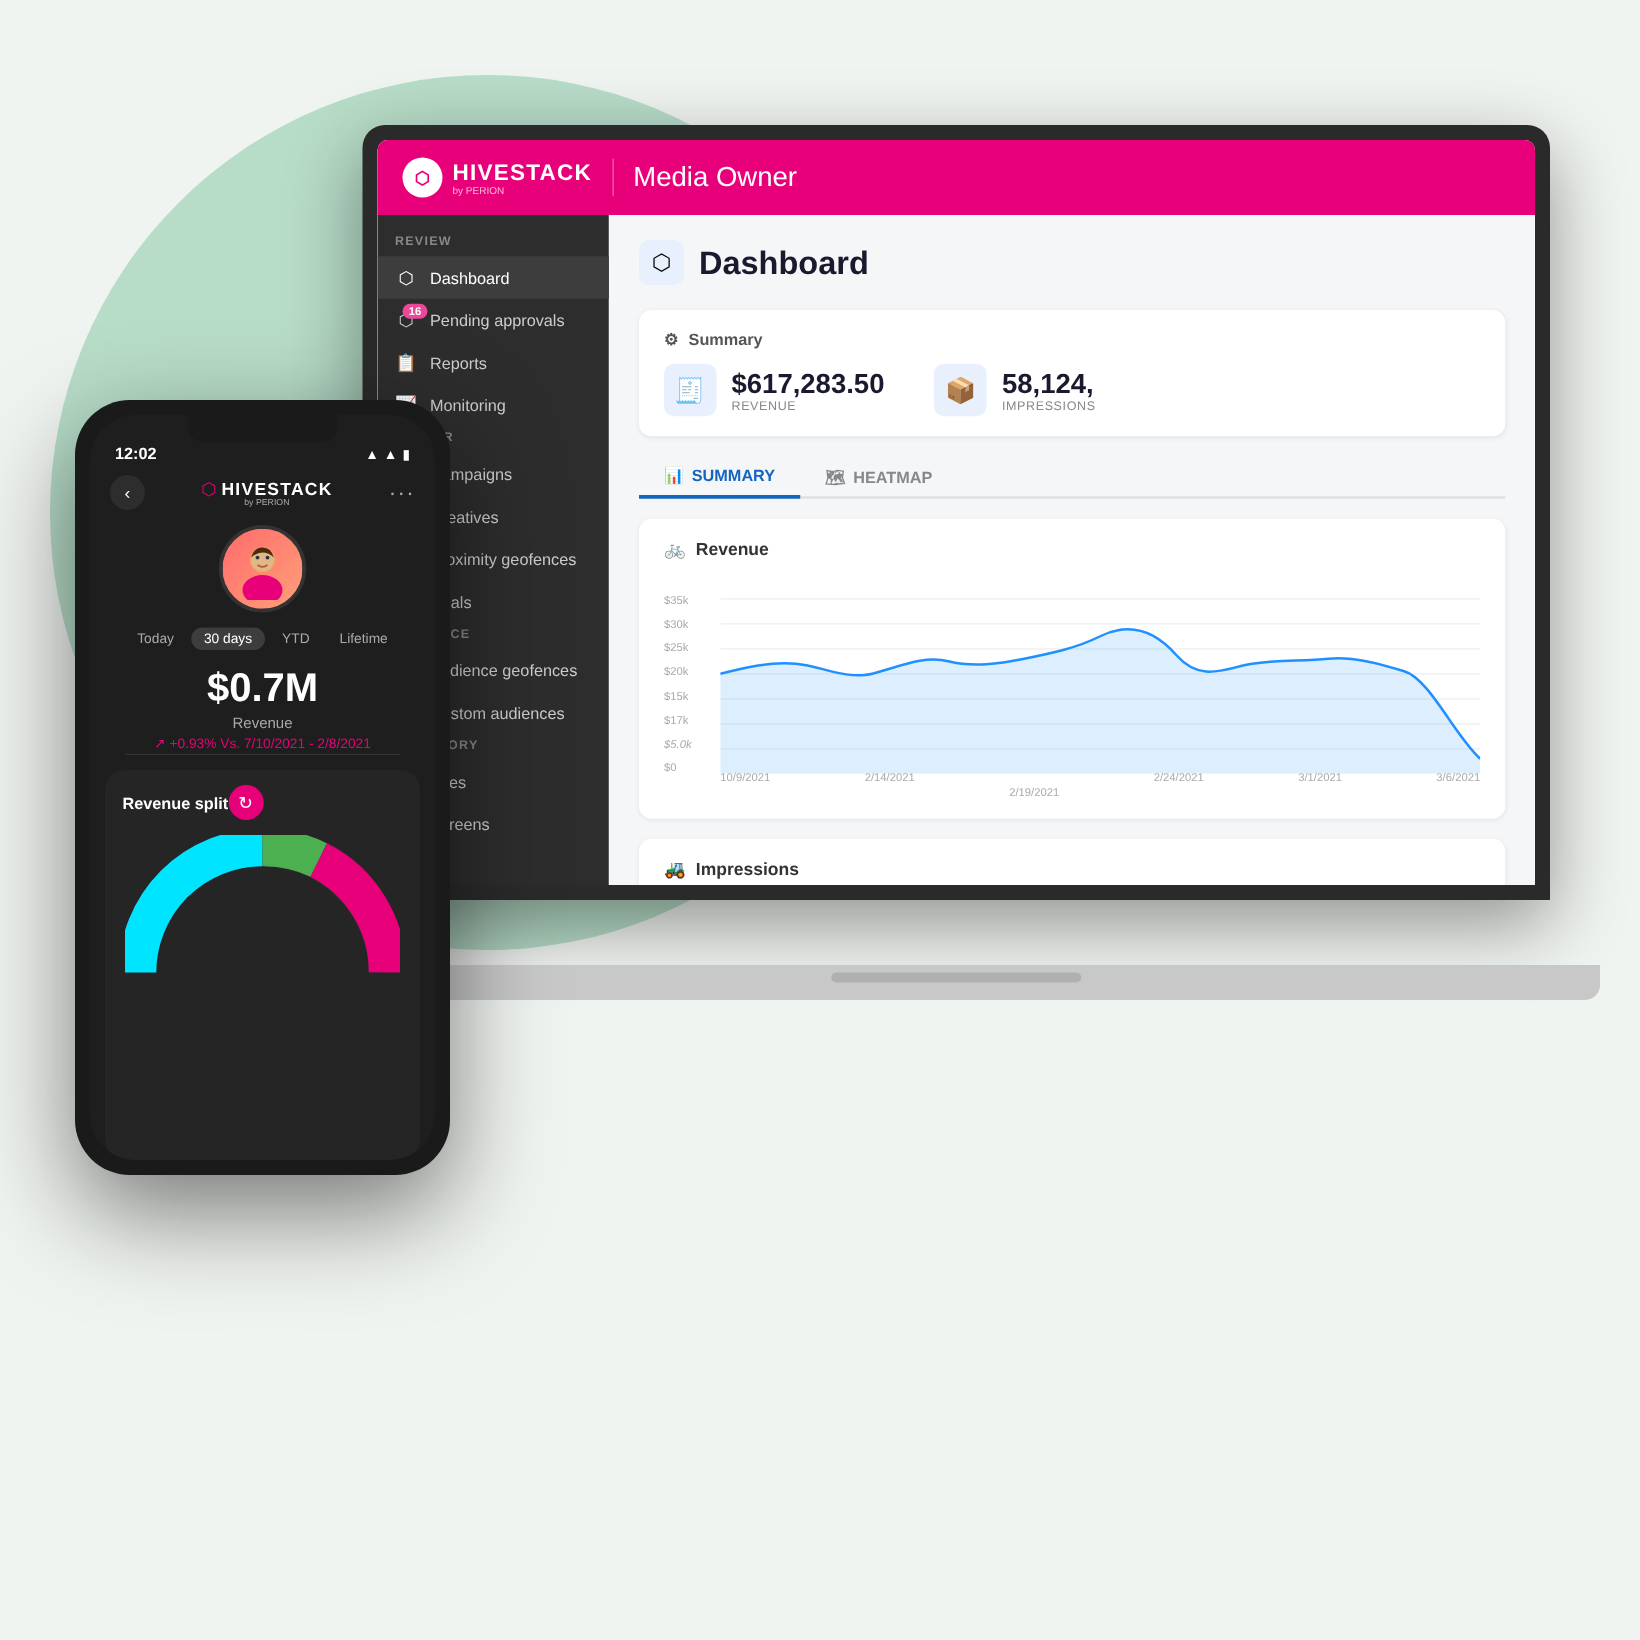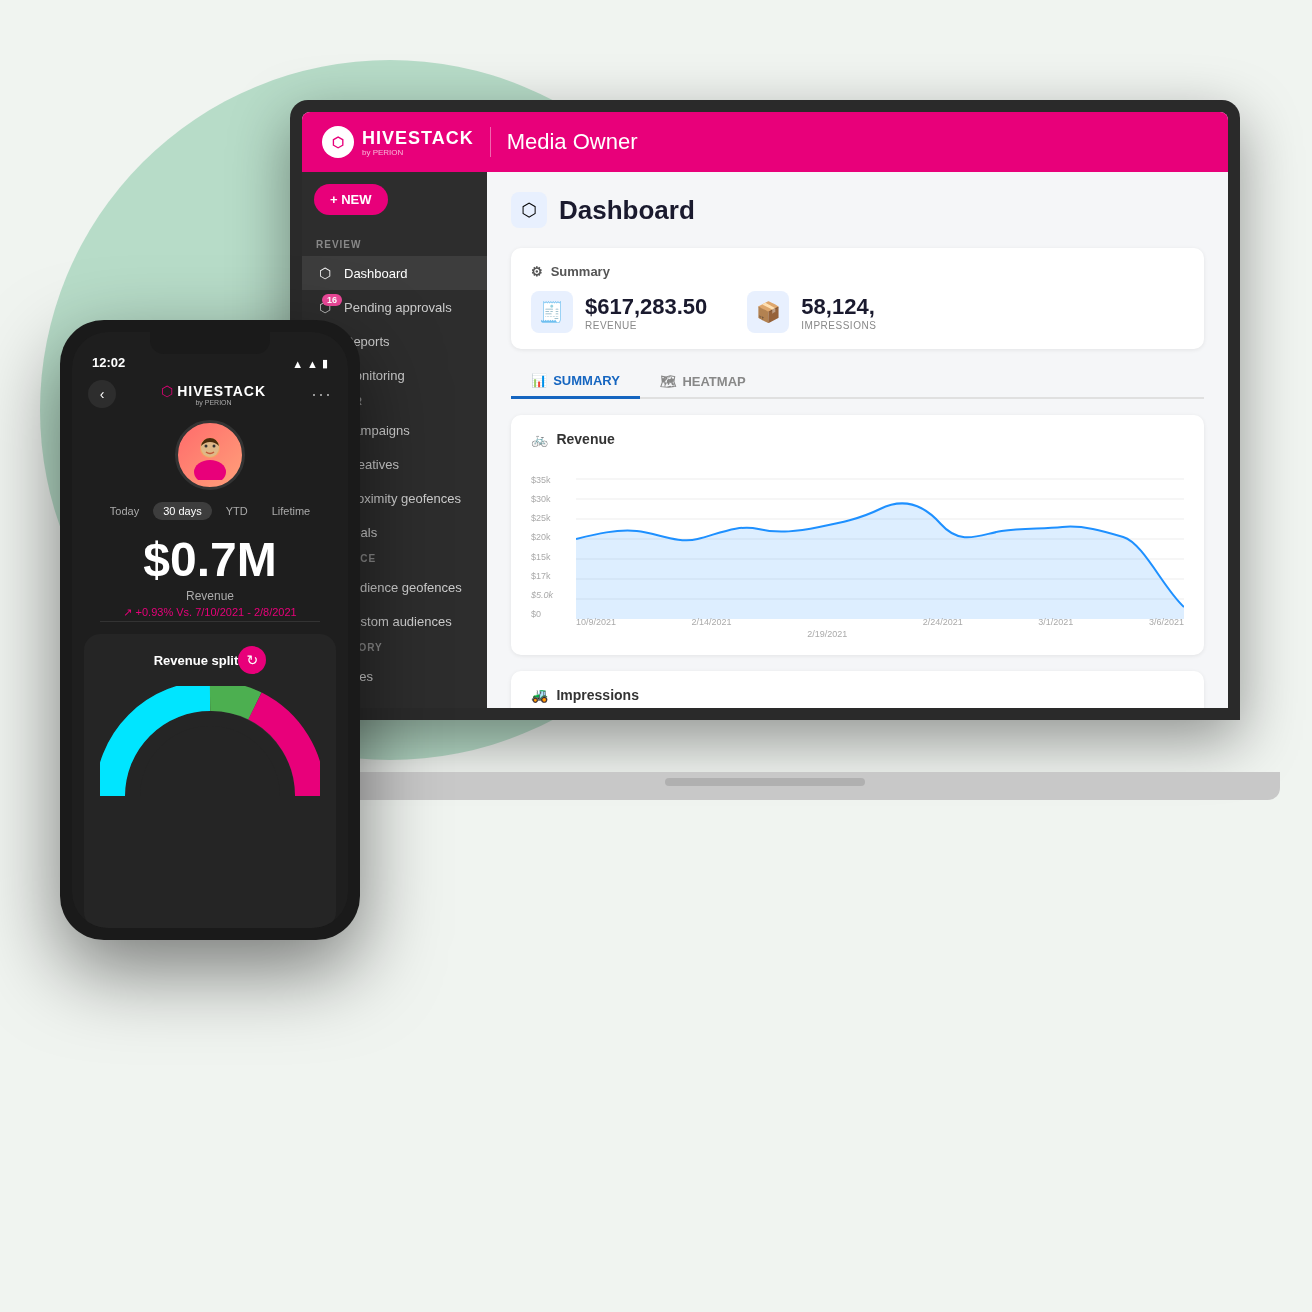--- a/index.html
+++ b/index.html
@@ -449,21 +449,21 @@
       color: #fff;
     }
 
     .phone-revenue-big {
       text-align: center;
       padding: 4px 0 2px;
       flex-shrink: 0;
     }
     .phone-revenue-value {
       color: #fff;
-      font-size: 48px;
+      font-size: 32px;
       font-weight: 800;
     }
     .phone-revenue-label {
       color: #aaa;
       font-size: 12px;
       margin-top: 2px;
     }
     .phone-revenue-change {
       color: #e8007a;
       font-size: 11px;
@@ -504,21 +504,21 @@
 
     .phone-revenue-split {
       background: #252525;
       border-radius: 16px;
       margin: 0 12px;
       padding: 12px 14px;
       flex: 1;
     }
     .phone-split-header {
       display: flex;
-      justify-content: center;
+      justify-content: flex-start;
       align-items: center;
       margin-bottom: 12px;
     }
     .phone-split-title {
       color: #fff;
       font-size: 13px;
       font-weight: 600;
     }
     .phone-split-refresh {
       width: 28px;
@@ -556,23 +556,20 @@
             <span class="logo-sub">by PERION</span>
           </div>
         </div>
         <div class="header-divider"></div>
         <div class="header-title">Media Owner</div>
       </div>
 
       <div class="laptop-body">
 
         <div class="sidebar">
-          <div style="position:relative; margin-bottom:4px;">
-            <button class="new-btn">+ NEW</button>
-          </div>
           <div class="sidebar-section-label">REVIEW</div>
 
           <div class="sidebar-item active">
             <span class="sidebar-icon">⬡</span>
             <span>Dashboard</span>
           </div>
           <div class="sidebar-item" style="position:relative;">
             <span class="sidebar-icon">⬡</span>
             <span>Pending approvals</span>
             <span class="badge">16</span>

